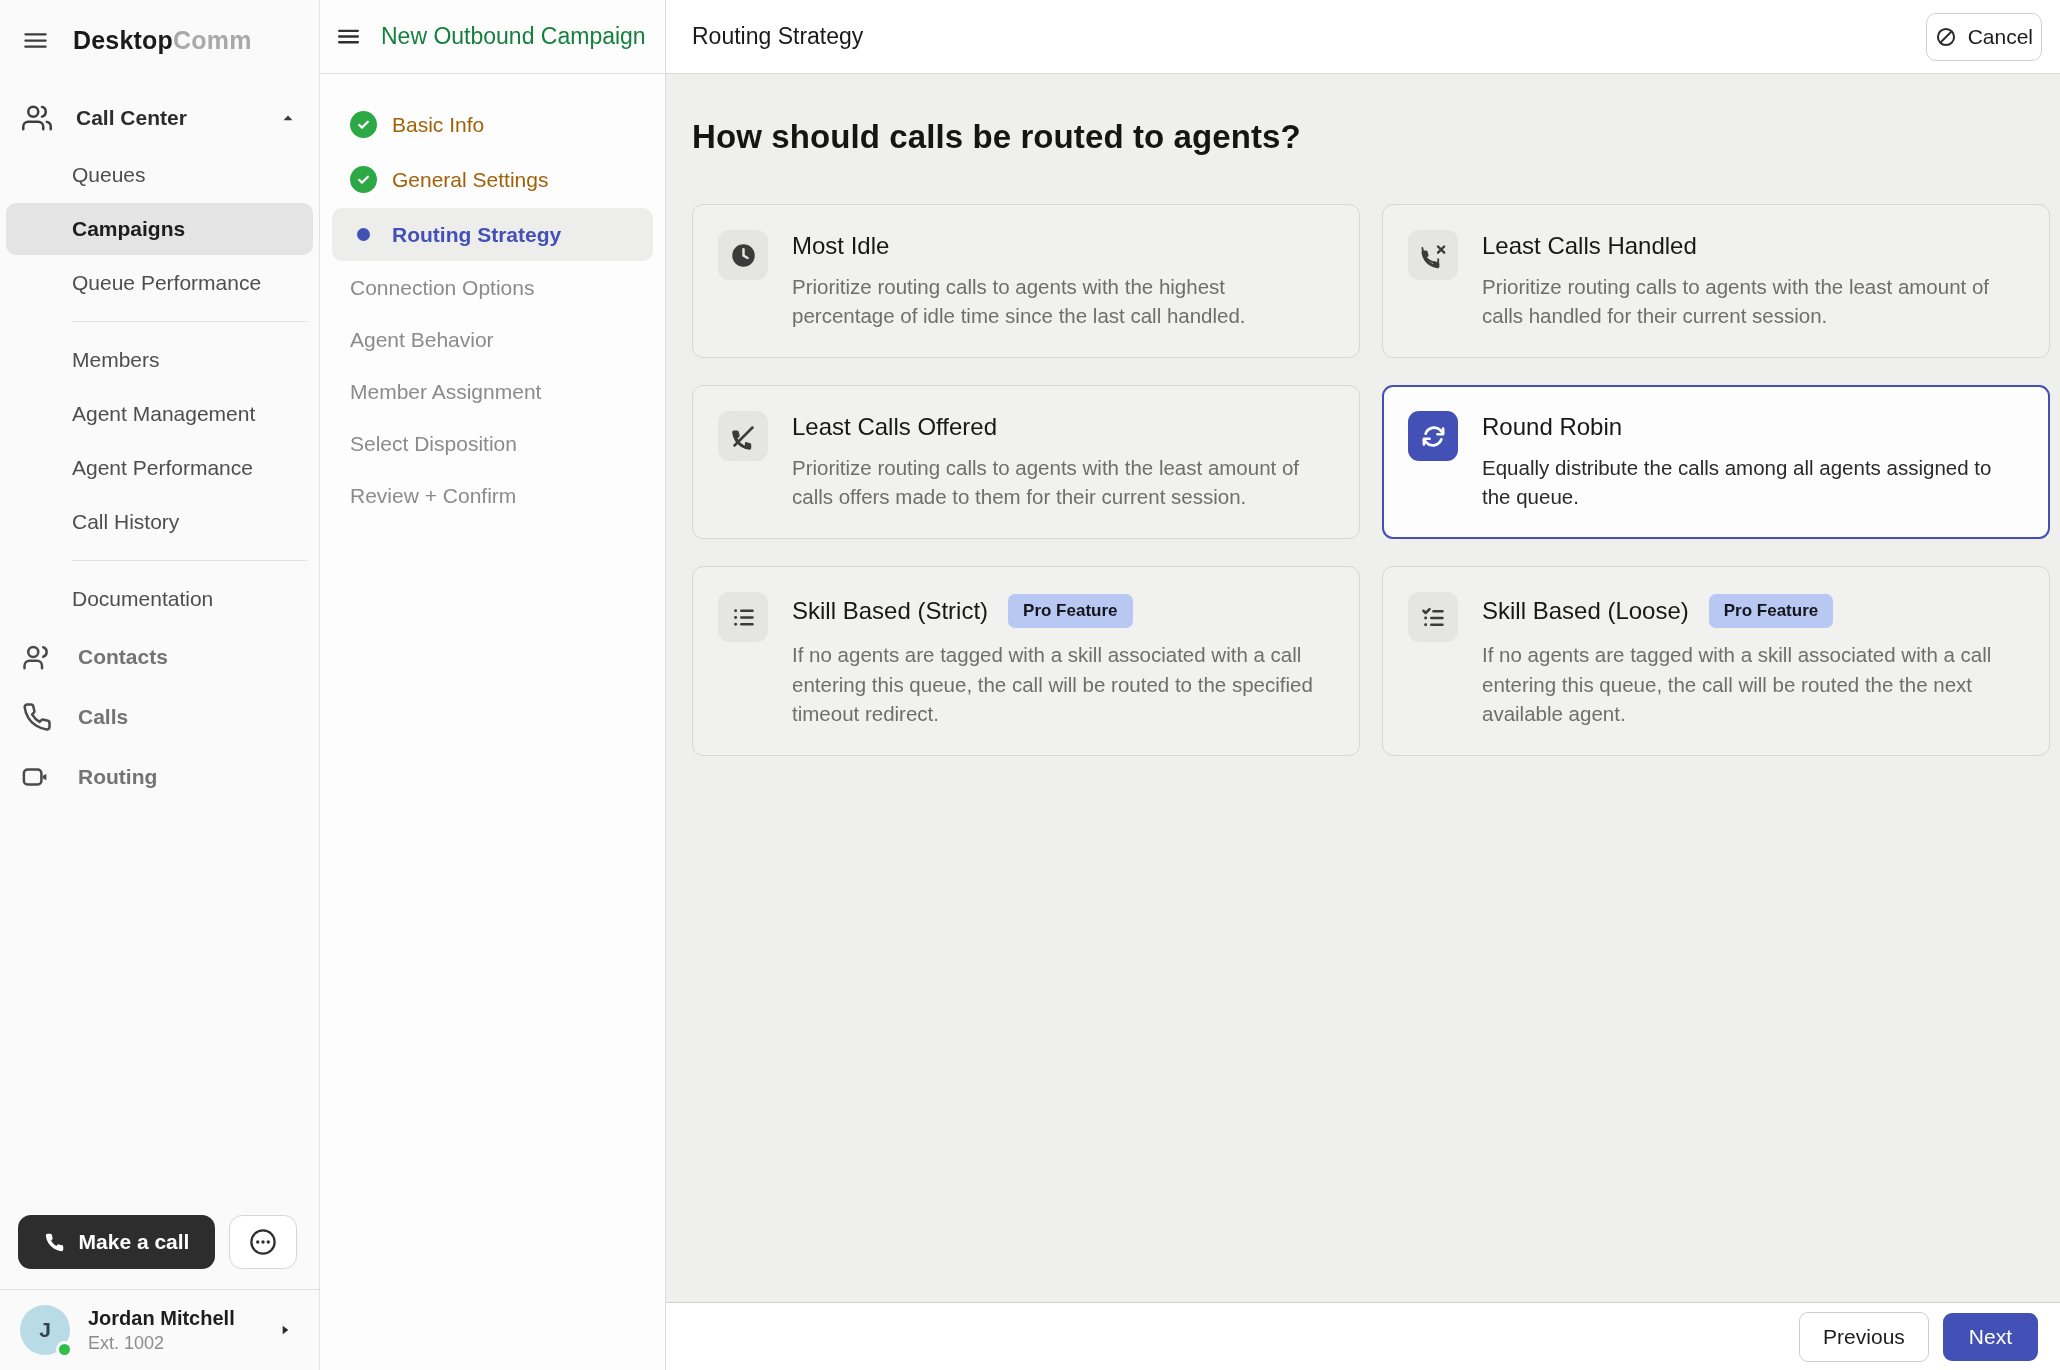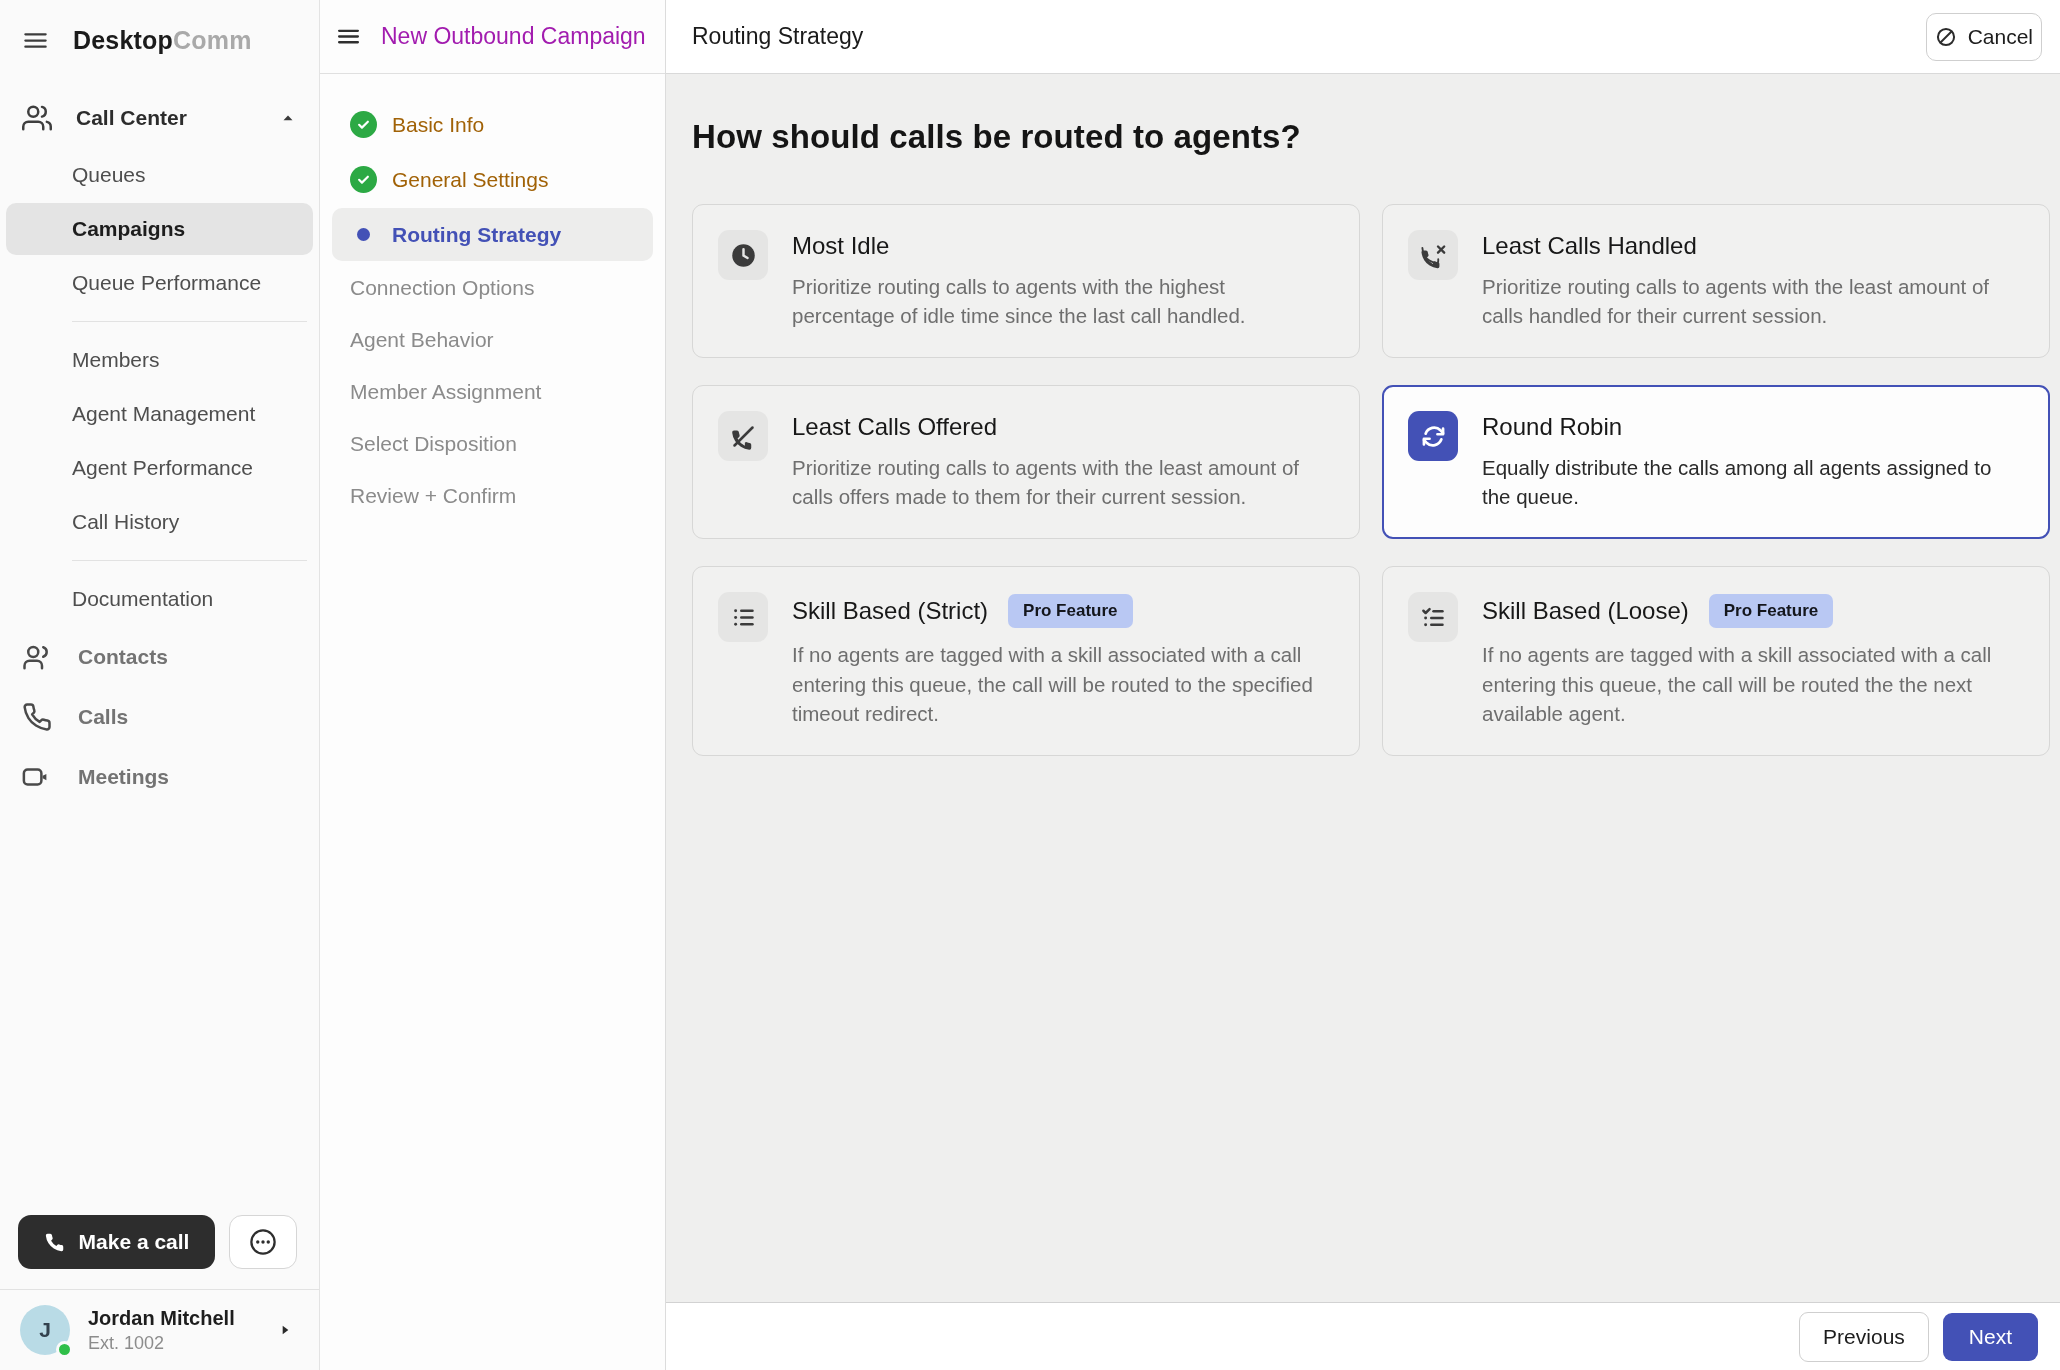--- a/index.html
+++ b/index.html
@@ -104,21 +104,21 @@
     border-right: 1px solid #dcdcdc;
     display: flex; flex-direction: column;
   }
   .wizard-header {
     height: 74px; flex: 0 0 74px;
     display: flex; align-items: center; gap: 20px;
     padding: 0 16px;
     border-bottom: 1px solid #e0e0e0;
   }
   .wizard-header .menu-icon { color: #2f2f2f; cursor: pointer; }
-  .wizard-title { font-size: 23px; font-weight: 500; color: #a21caf; }
+  .wizard-title { font-size: 23px; font-weight: 500; color: #15803d; }
   .steps { padding: 24px 12px; }
   .step {
     display: flex; align-items: center; gap: 15px;
     padding: 13px 10px 13px 18px;
     margin-bottom: 2px;
     border-radius: 10px;
     font-size: 21px; color: #8b8b8b;
     cursor: pointer;
   }
   .step .step-icon { width: 27px; height: 27px; flex: 0 0 27px; display: flex; align-items: center; justify-content: center; }
@@ -272,21 +272,21 @@
       </span>
       <span class="label">Calls</span>
     </div>
     <div class="icon-item">
       <span class="nav-icon">
         <svg width="30" height="30" viewBox="0 0 24 24" fill="none" stroke="currentColor" stroke-width="2" stroke-linecap="round" stroke-linejoin="round">
             <rect x="1.5" y="6" width="14" height="12" rx="3"></rect>
             <path d="M19.5 9.5 v5 l-3-1.5 v-2 z" fill="currentColor" stroke="none"></path>
           </svg>
       </span>
-      <span class="label">Meetings</span>
+      <span class="label">Routing</span>
     </div>
   </nav>
 
   <div class="sidebar-bottom">
     <div class="call-row">
       <button class="make-call-btn">
         <span>
           <svg width="21" height="21" viewBox="0 0 24 24" fill="currentColor">
               <path d="M22 16.92v3a2 2 0 0 1-2.18 2 19.79 19.79 0 0 1-8.63-3.07 19.5 19.5 0 0 1-6-6 19.79 19.79 0 0 1-3.07-8.67A2 2 0 0 1 4.11 2h3a2 2 0 0 1 2 1.72 12.84 12.84 0 0 0 .7 2.81 2 2 0 0 1-.45 2.11L8.09 9.91a16 16 0 0 0 6 6l1.27-1.27a2 2 0 0 1 2.11-.45 12.84 12.84 0 0 0 2.81.7A2 2 0 0 1 22 16.92z"></path>
             </svg>

